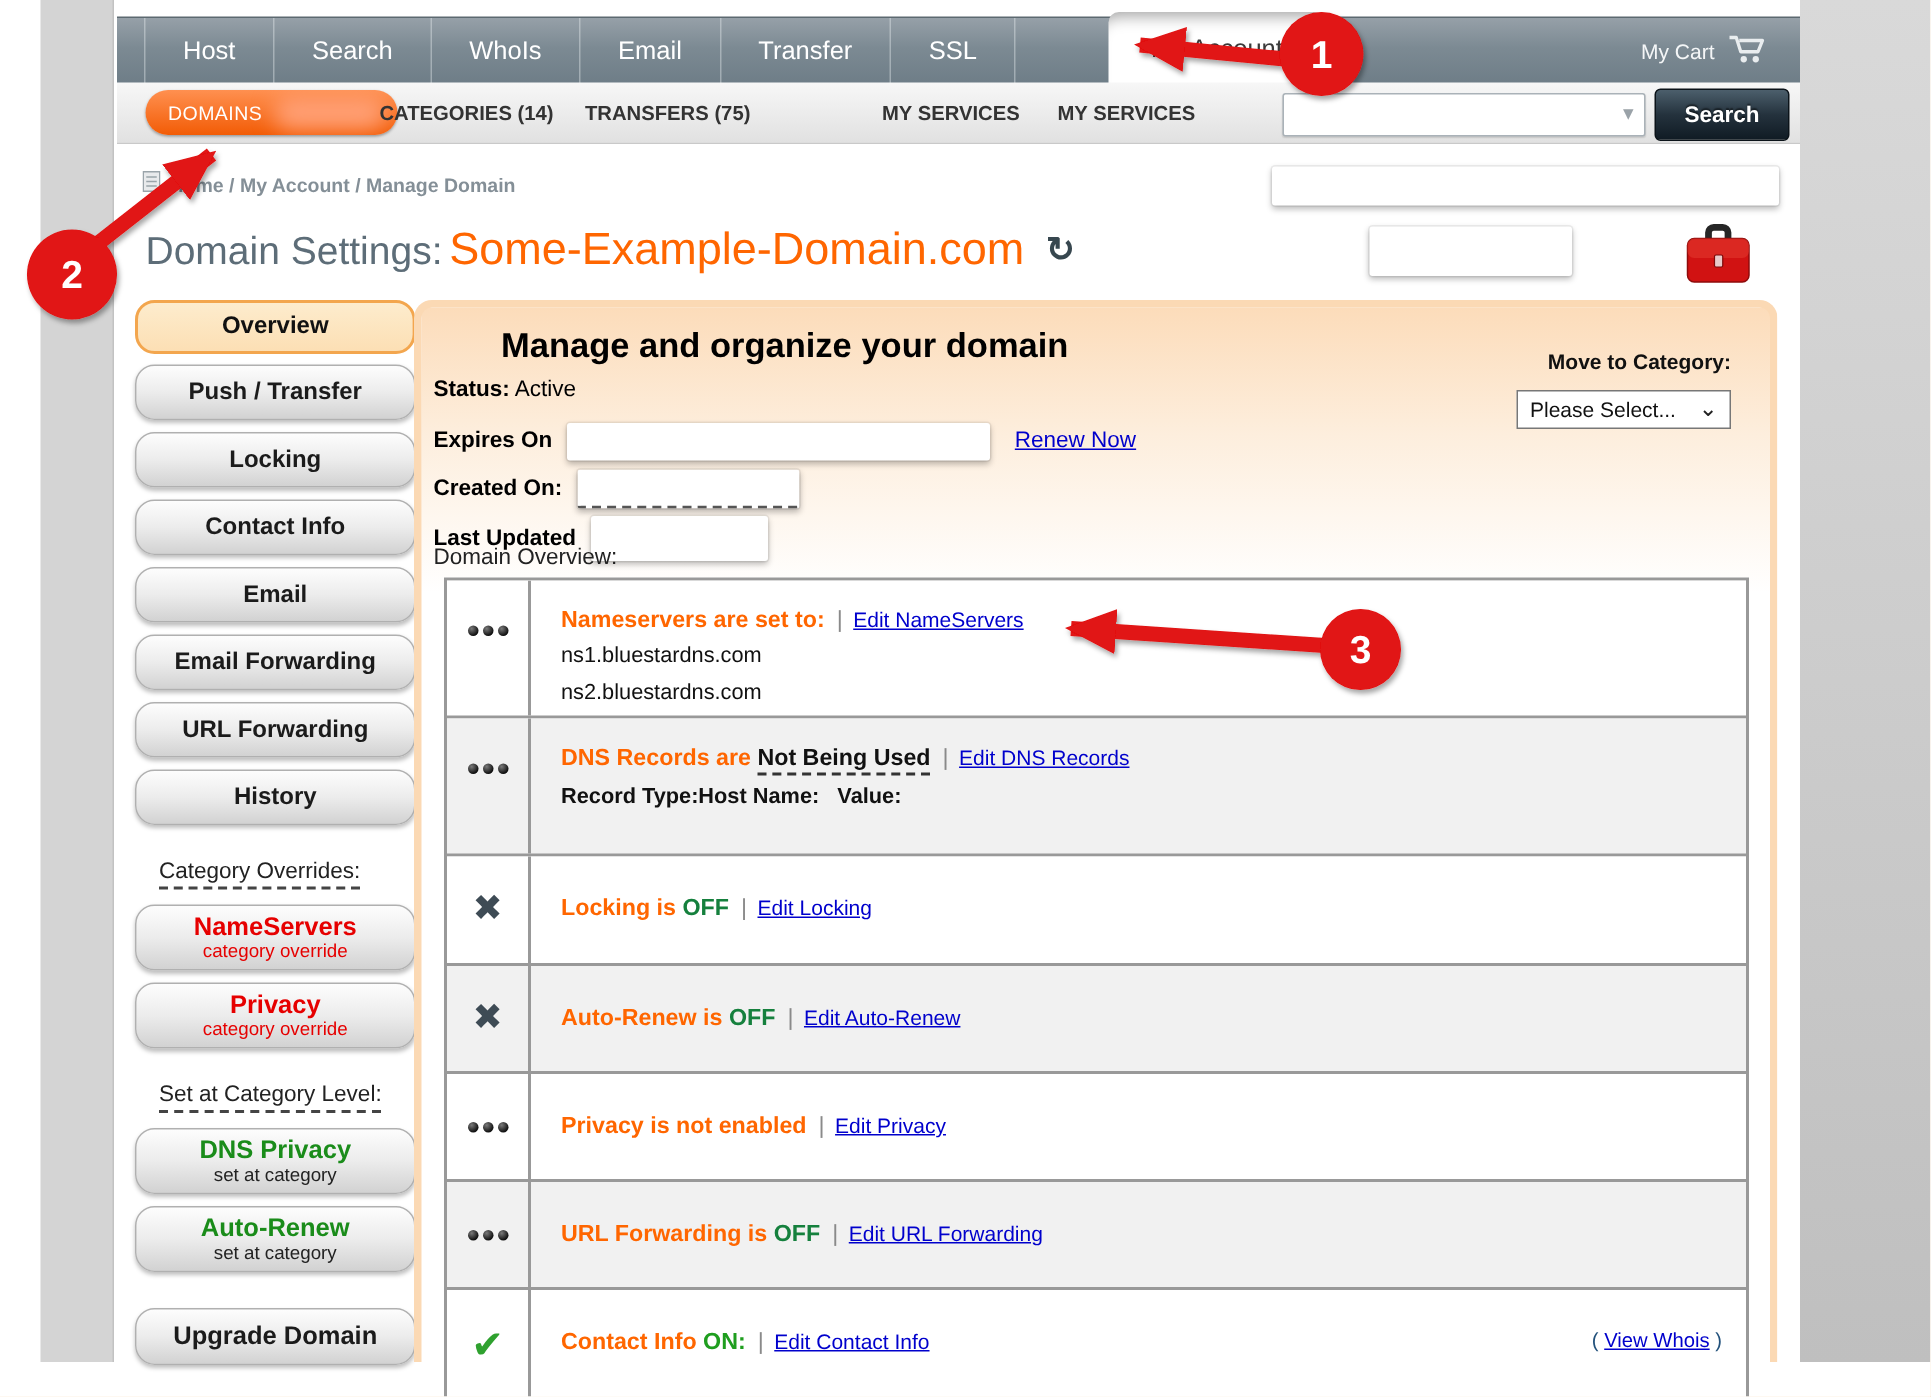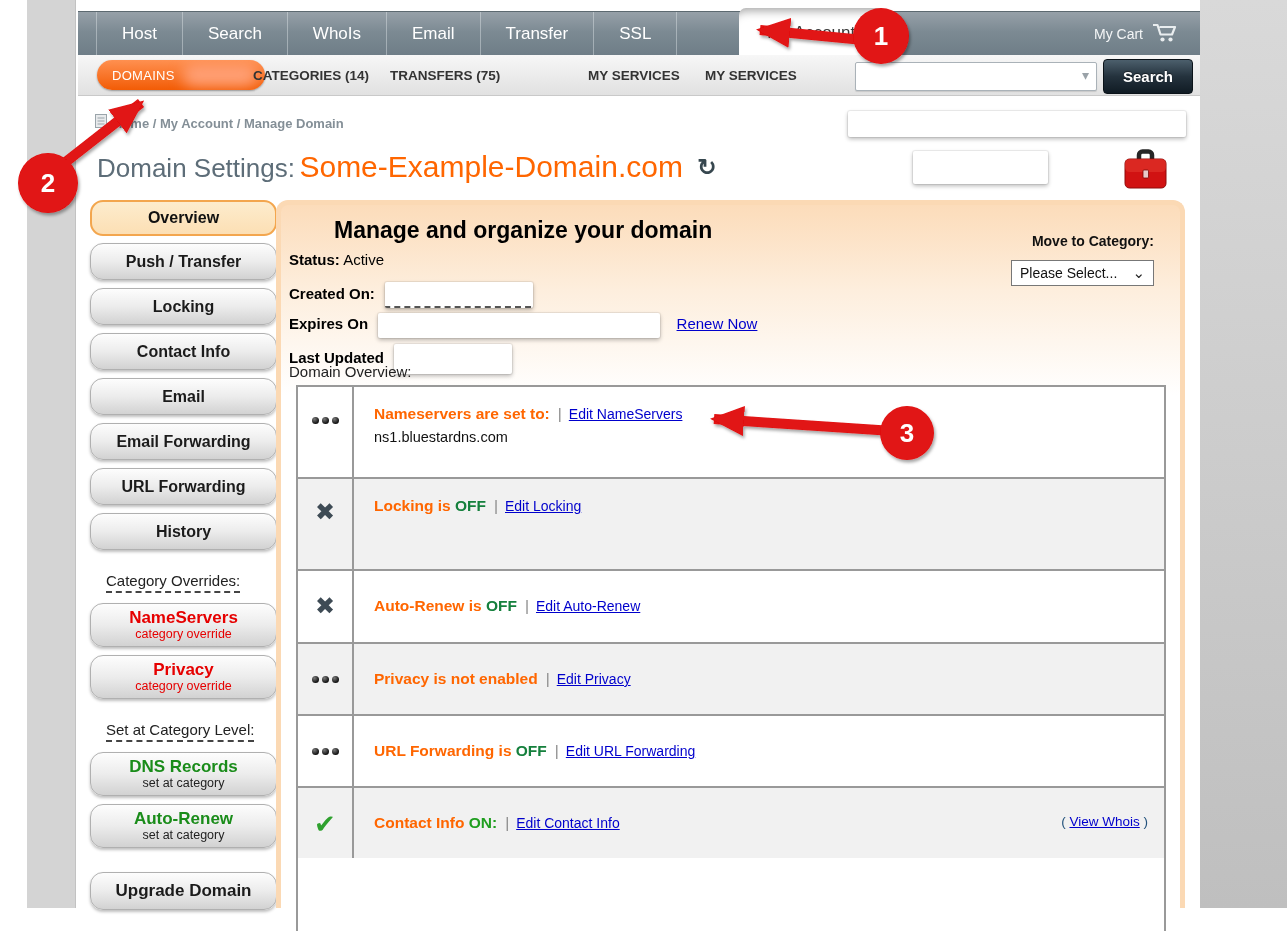--- a/index.html
+++ b/index.html
@@ -189,68 +189,82 @@
     </svg>
   </span>
 
   <div class="sidebar" id="sidebar"><div class="sb-btn sb-active">Overview</div><div class="sb-btn">Push / Transfer</div><div class="sb-btn">Locking</div><div class="sb-btn">Contact Info</div><div class="sb-btn">Email</div><div class="sb-btn">Email Forwarding</div><div class="sb-btn">URL Forwarding</div><div class="sb-btn">History</div><div class="sb-section">Category Overrides:</div><br><div class="sb-btn sb-ov v-red">
         <div class="sb-ov-title">NameServers</div>
         <div class="sb-ov-sub">category override</div>
       </div><div class="sb-btn sb-ov v-red">
         <div class="sb-ov-title">Privacy</div>
         <div class="sb-ov-sub">category override</div>
       </div><div class="sb-section">Set at Category Level:</div><br><div class="sb-btn sb-ov v-green">
-        <div class="sb-ov-title">DNS Records</div>
+        <div class="sb-ov-title">DNS Privacy</div>
         <div class="sb-ov-sub">set at category</div>
       </div><div class="sb-btn sb-ov v-green">
         <div class="sb-ov-title">Auto-Renew</div>
         <div class="sb-ov-sub">set at category</div>
       </div><div class="sb-btn sb-action">Upgrade Domain</div></div>
 
   <div class="panel">
     <div class="heading">Manage and organize your domain</div>
     <div class="move-cat">Move to Category:</div>
     <div class="cat-select">
       <span>Please Select...</span>
       <span class="chev">⌄</span>
     </div>
 
     <div class="statusblock">
       <div class="status-row">
         <b>Status:</b>
         <span>Active</span>
       </div>
       <div class="status-row">
-        <b>Created On:</b>
-        <span class="redact r-inline dash-under" style="width:148px;height:24px"></span>
-      </div>
-      <div class="status-row">
         <b>Expires On</b>
         <span class="redact r-inline" style="width:282px;height:25px"></span>
         <span class="renew">Renew Now</span>
       </div>
       <div class="status-row">
+        <b>Created On:</b>
+        <span class="redact r-inline dash-under" style="width:148px;height:24px"></span>
+      </div>
+      <div class="status-row">
         <b>Last Updated</b>
         <span class="redact r-inline" style="width:118px;height:30px"></span>
       </div>
     </div>
 
     <div class="ov-label">Domain Overview:</div>
     <div class="ov-table" id="ov-table">
         <div class="t-row">
           <div class="t-icon">
             <div class="dots">
               <span class="dot"></span>
               <span class="dot"></span>
               <span class="dot"></span>
             </div>
           </div>
           <div class="t-body">
             <div class="t-title"><span class="seg-orange">Nameservers are set to:</span><span class="t-sep">|</span><span class="link">Edit NameServers</span></div>
             <div class="t-line">ns1.bluestardns.com</div>
+            <div class="t-line">ns2.bluestardns.com</div>
+          </div>
+        </div>
+        <div class="t-row">
+          <div class="t-icon">
+            <div class="dots">
+              <span class="dot"></span>
+              <span class="dot"></span>
+              <span class="dot"></span>
+            </div>
+          </div>
+          <div class="t-body">
+            <div class="t-title"><span class="seg-orange">DNS Records are </span><span class="seg-black u-dash">Not Being Used</span><span class="t-sep">|</span><span class="link">Edit DNS Records</span></div>
+            <div class="t-bline">Record Type:Host Name:   Value:</div>
           </div>
         </div>
         <div class="t-row">
           <div class="t-icon">
             <span class="ic-cross">✖</span>
           </div>
           <div class="t-body">
             <div class="t-title"><span class="seg-orange">Locking is </span><span class="seg-red">OFF</span><span class="t-sep">|</span><span class="link">Edit Locking</span></div>
           </div>
         </div>

